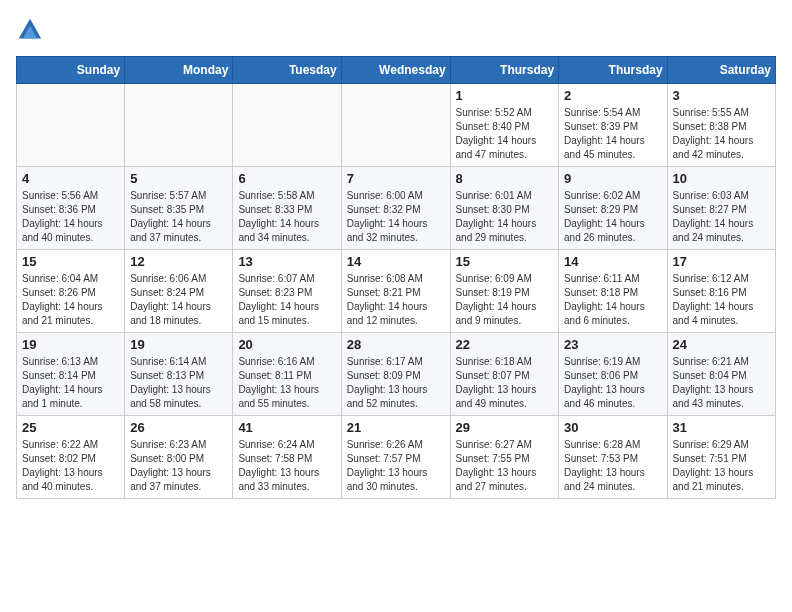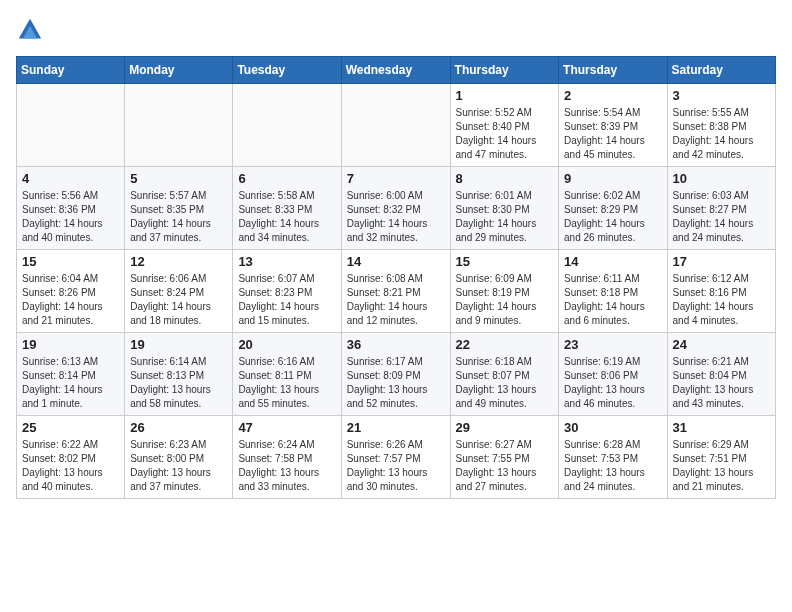--- a/index.html
+++ b/index.html
@@ -49,21 +49,21 @@
     }
     .calendar {
       width: 100%;
       border-collapse: collapse;
       font-size: 11px;
     }
     .calendar th {
       background-color: #2a6db5;
       color: #fff;
       padding: 6px 4px;
-      text-align: left;
+      text-align: right;
       font-size: 12px;
       font-weight: bold;
       border: 1px solid #1a5a9a;
     }
     .calendar td {
       border: 1px solid #ccc;
       vertical-align: top;
       padding: 4px 5px;
       min-height: 80px;
       width: 110px;
@@ -207,21 +207,21 @@
         </td>
         <td>
           <span class="day-num">19</span>
           <div class="day-info">Sunrise: 6:14 AM<br>Sunset: 8:13 PM<br>Daylight: 13 hours and 58 minutes.</div>
         </td>
         <td>
           <span class="day-num">20</span>
           <div class="day-info">Sunrise: 6:16 AM<br>Sunset: 8:11 PM<br>Daylight: 13 hours and 55 minutes.</div>
         </td>
         <td>
-          <span class="day-num">36</span>
+          <span class="day-num">28</span>
           <div class="day-info">Sunrise: 6:17 AM<br>Sunset: 8:09 PM<br>Daylight: 13 hours and 52 minutes.</div>
         </td>
         <td>
           <span class="day-num">22</span>
           <div class="day-info">Sunrise: 6:18 AM<br>Sunset: 8:07 PM<br>Daylight: 13 hours and 49 minutes.</div>
         </td>
         <td>
           <span class="day-num">23</span>
           <div class="day-info">Sunrise: 6:19 AM<br>Sunset: 8:06 PM<br>Daylight: 13 hours and 46 minutes.</div>
         </td>
@@ -233,21 +233,21 @@
       <tr>
         <td>
           <span class="day-num">25</span>
           <div class="day-info">Sunrise: 6:22 AM<br>Sunset: 8:02 PM<br>Daylight: 13 hours and 40 minutes.</div>
         </td>
         <td>
           <span class="day-num">26</span>
           <div class="day-info">Sunrise: 6:23 AM<br>Sunset: 8:00 PM<br>Daylight: 13 hours and 37 minutes.</div>
         </td>
         <td>
-          <span class="day-num">47</span>
+          <span class="day-num">41</span>
           <div class="day-info">Sunrise: 6:24 AM<br>Sunset: 7:58 PM<br>Daylight: 13 hours and 33 minutes.</div>
         </td>
         <td>
           <span class="day-num">21</span>
           <div class="day-info">Sunrise: 6:26 AM<br>Sunset: 7:57 PM<br>Daylight: 13 hours and 30 minutes.</div>
         </td>
         <td>
           <span class="day-num">29</span>
           <div class="day-info">Sunrise: 6:27 AM<br>Sunset: 7:55 PM<br>Daylight: 13 hours and 27 minutes.</div>
         </td>

